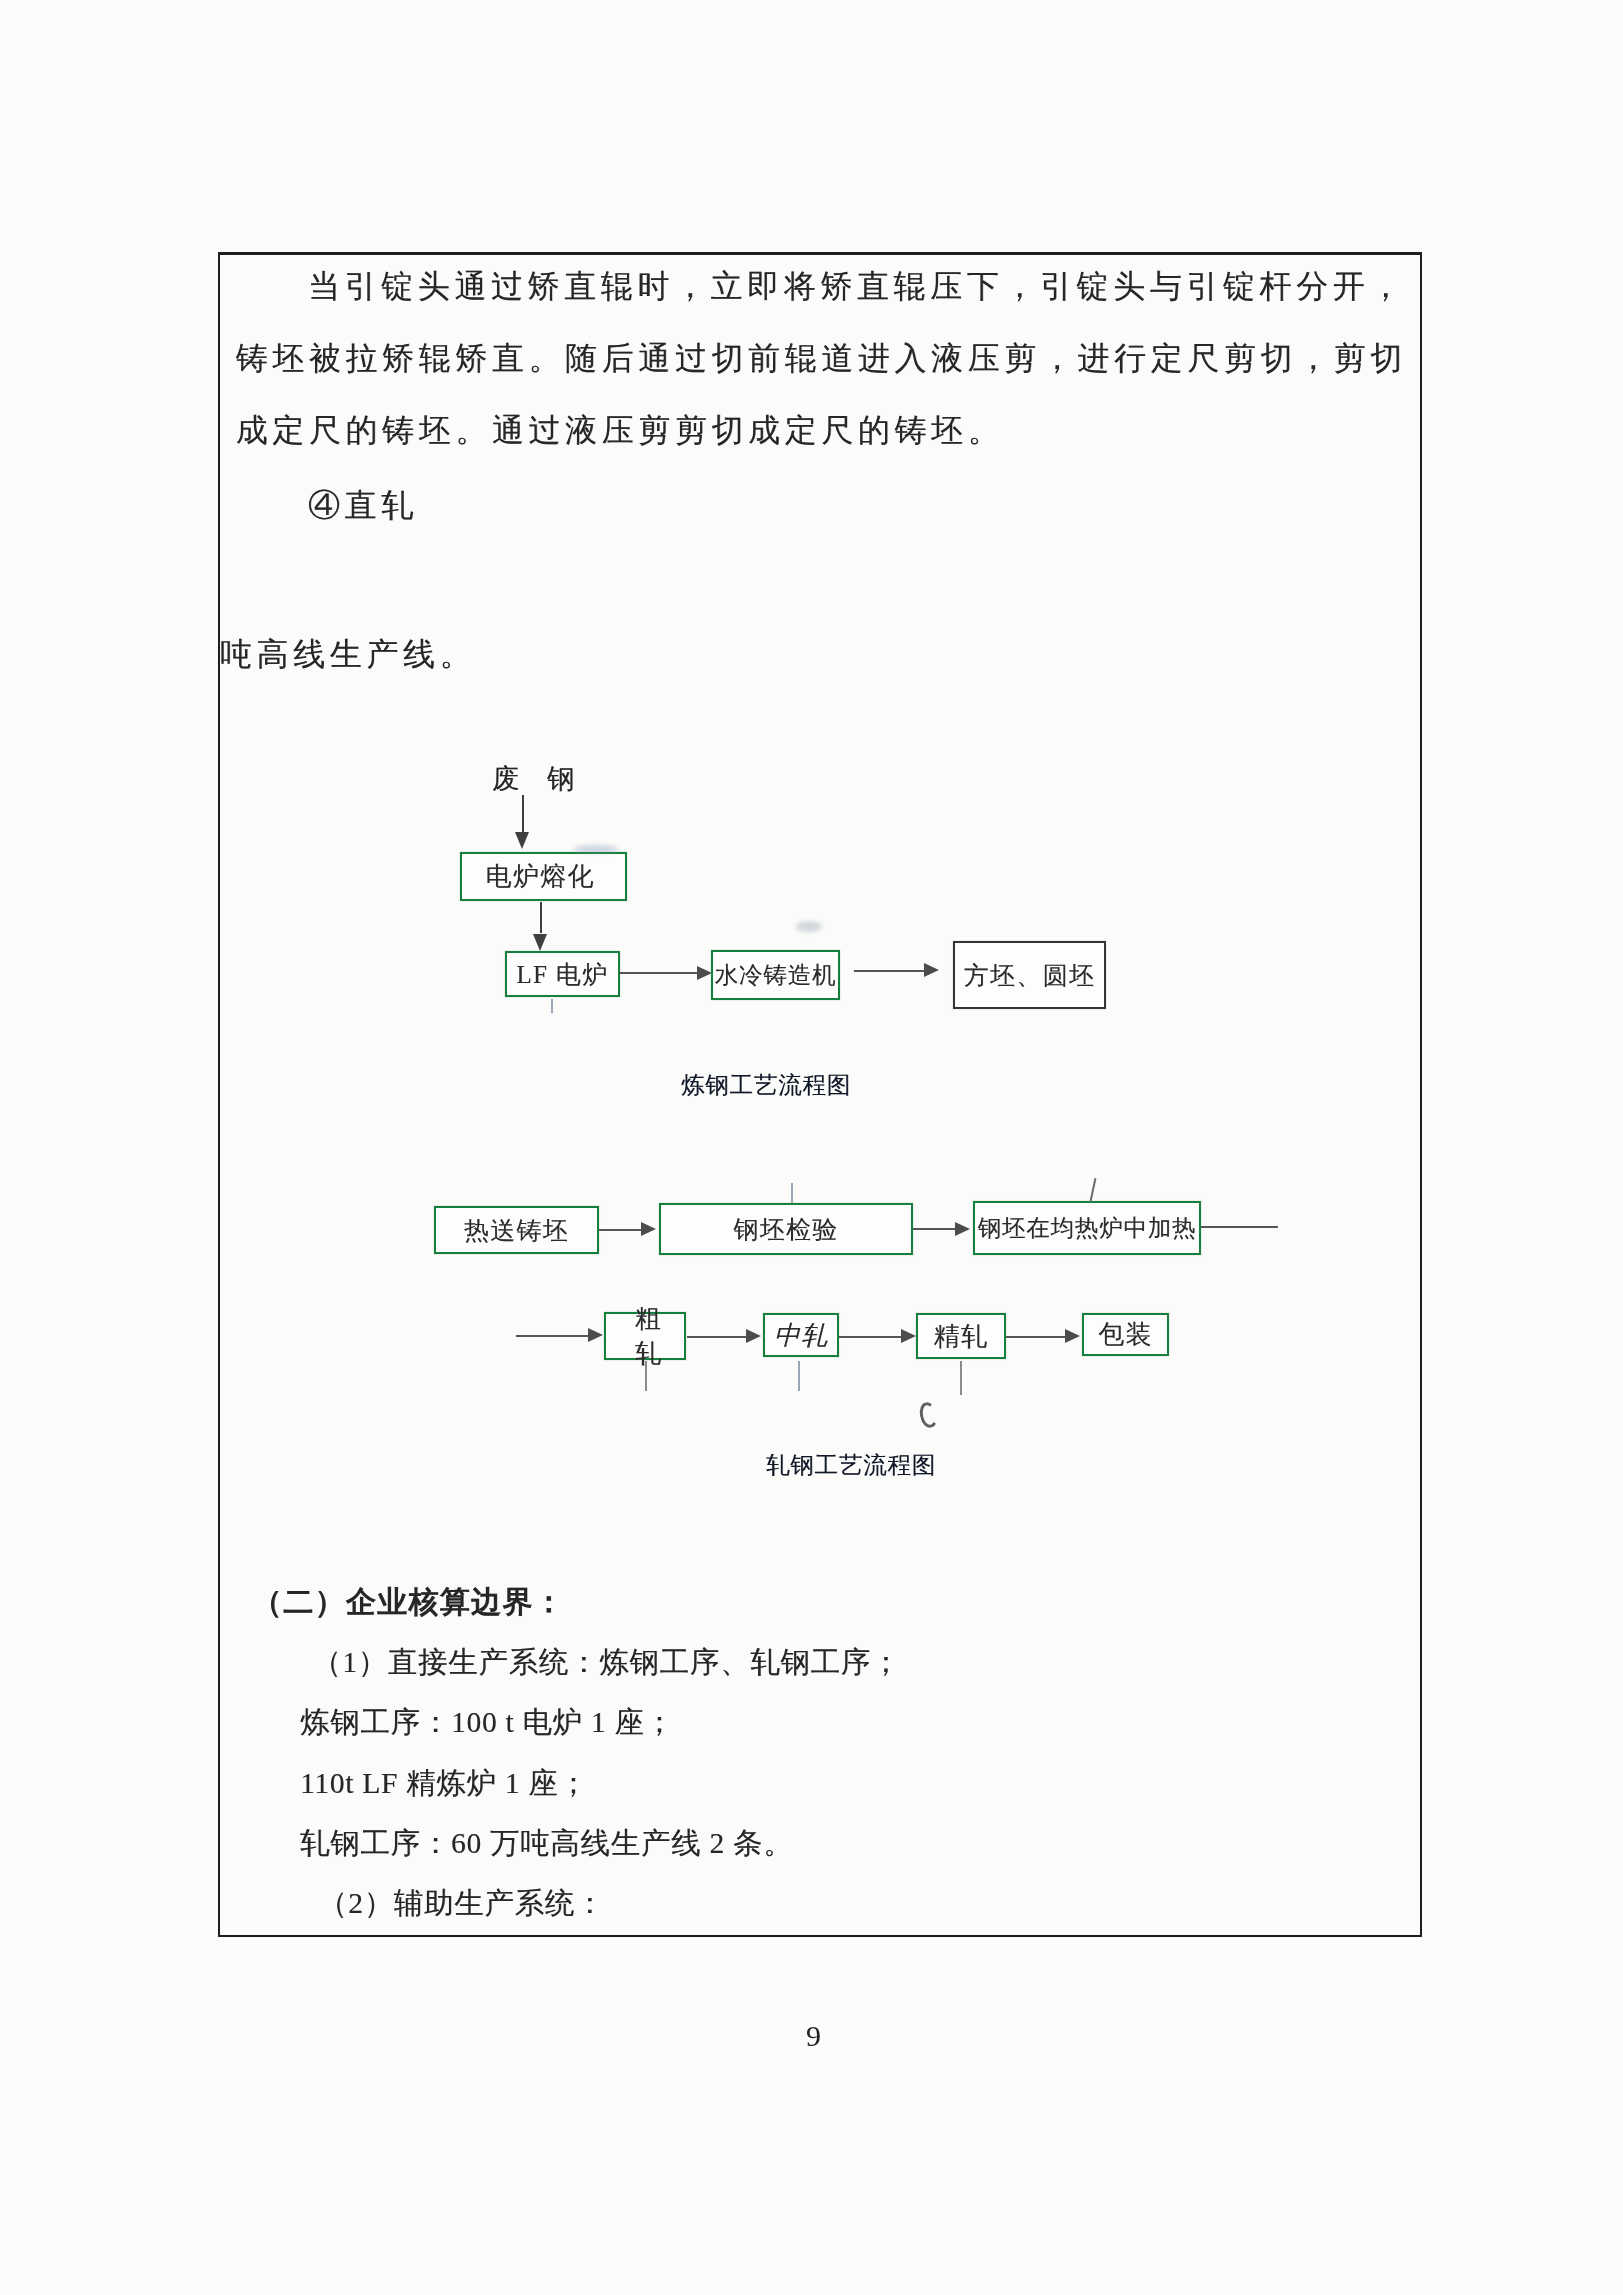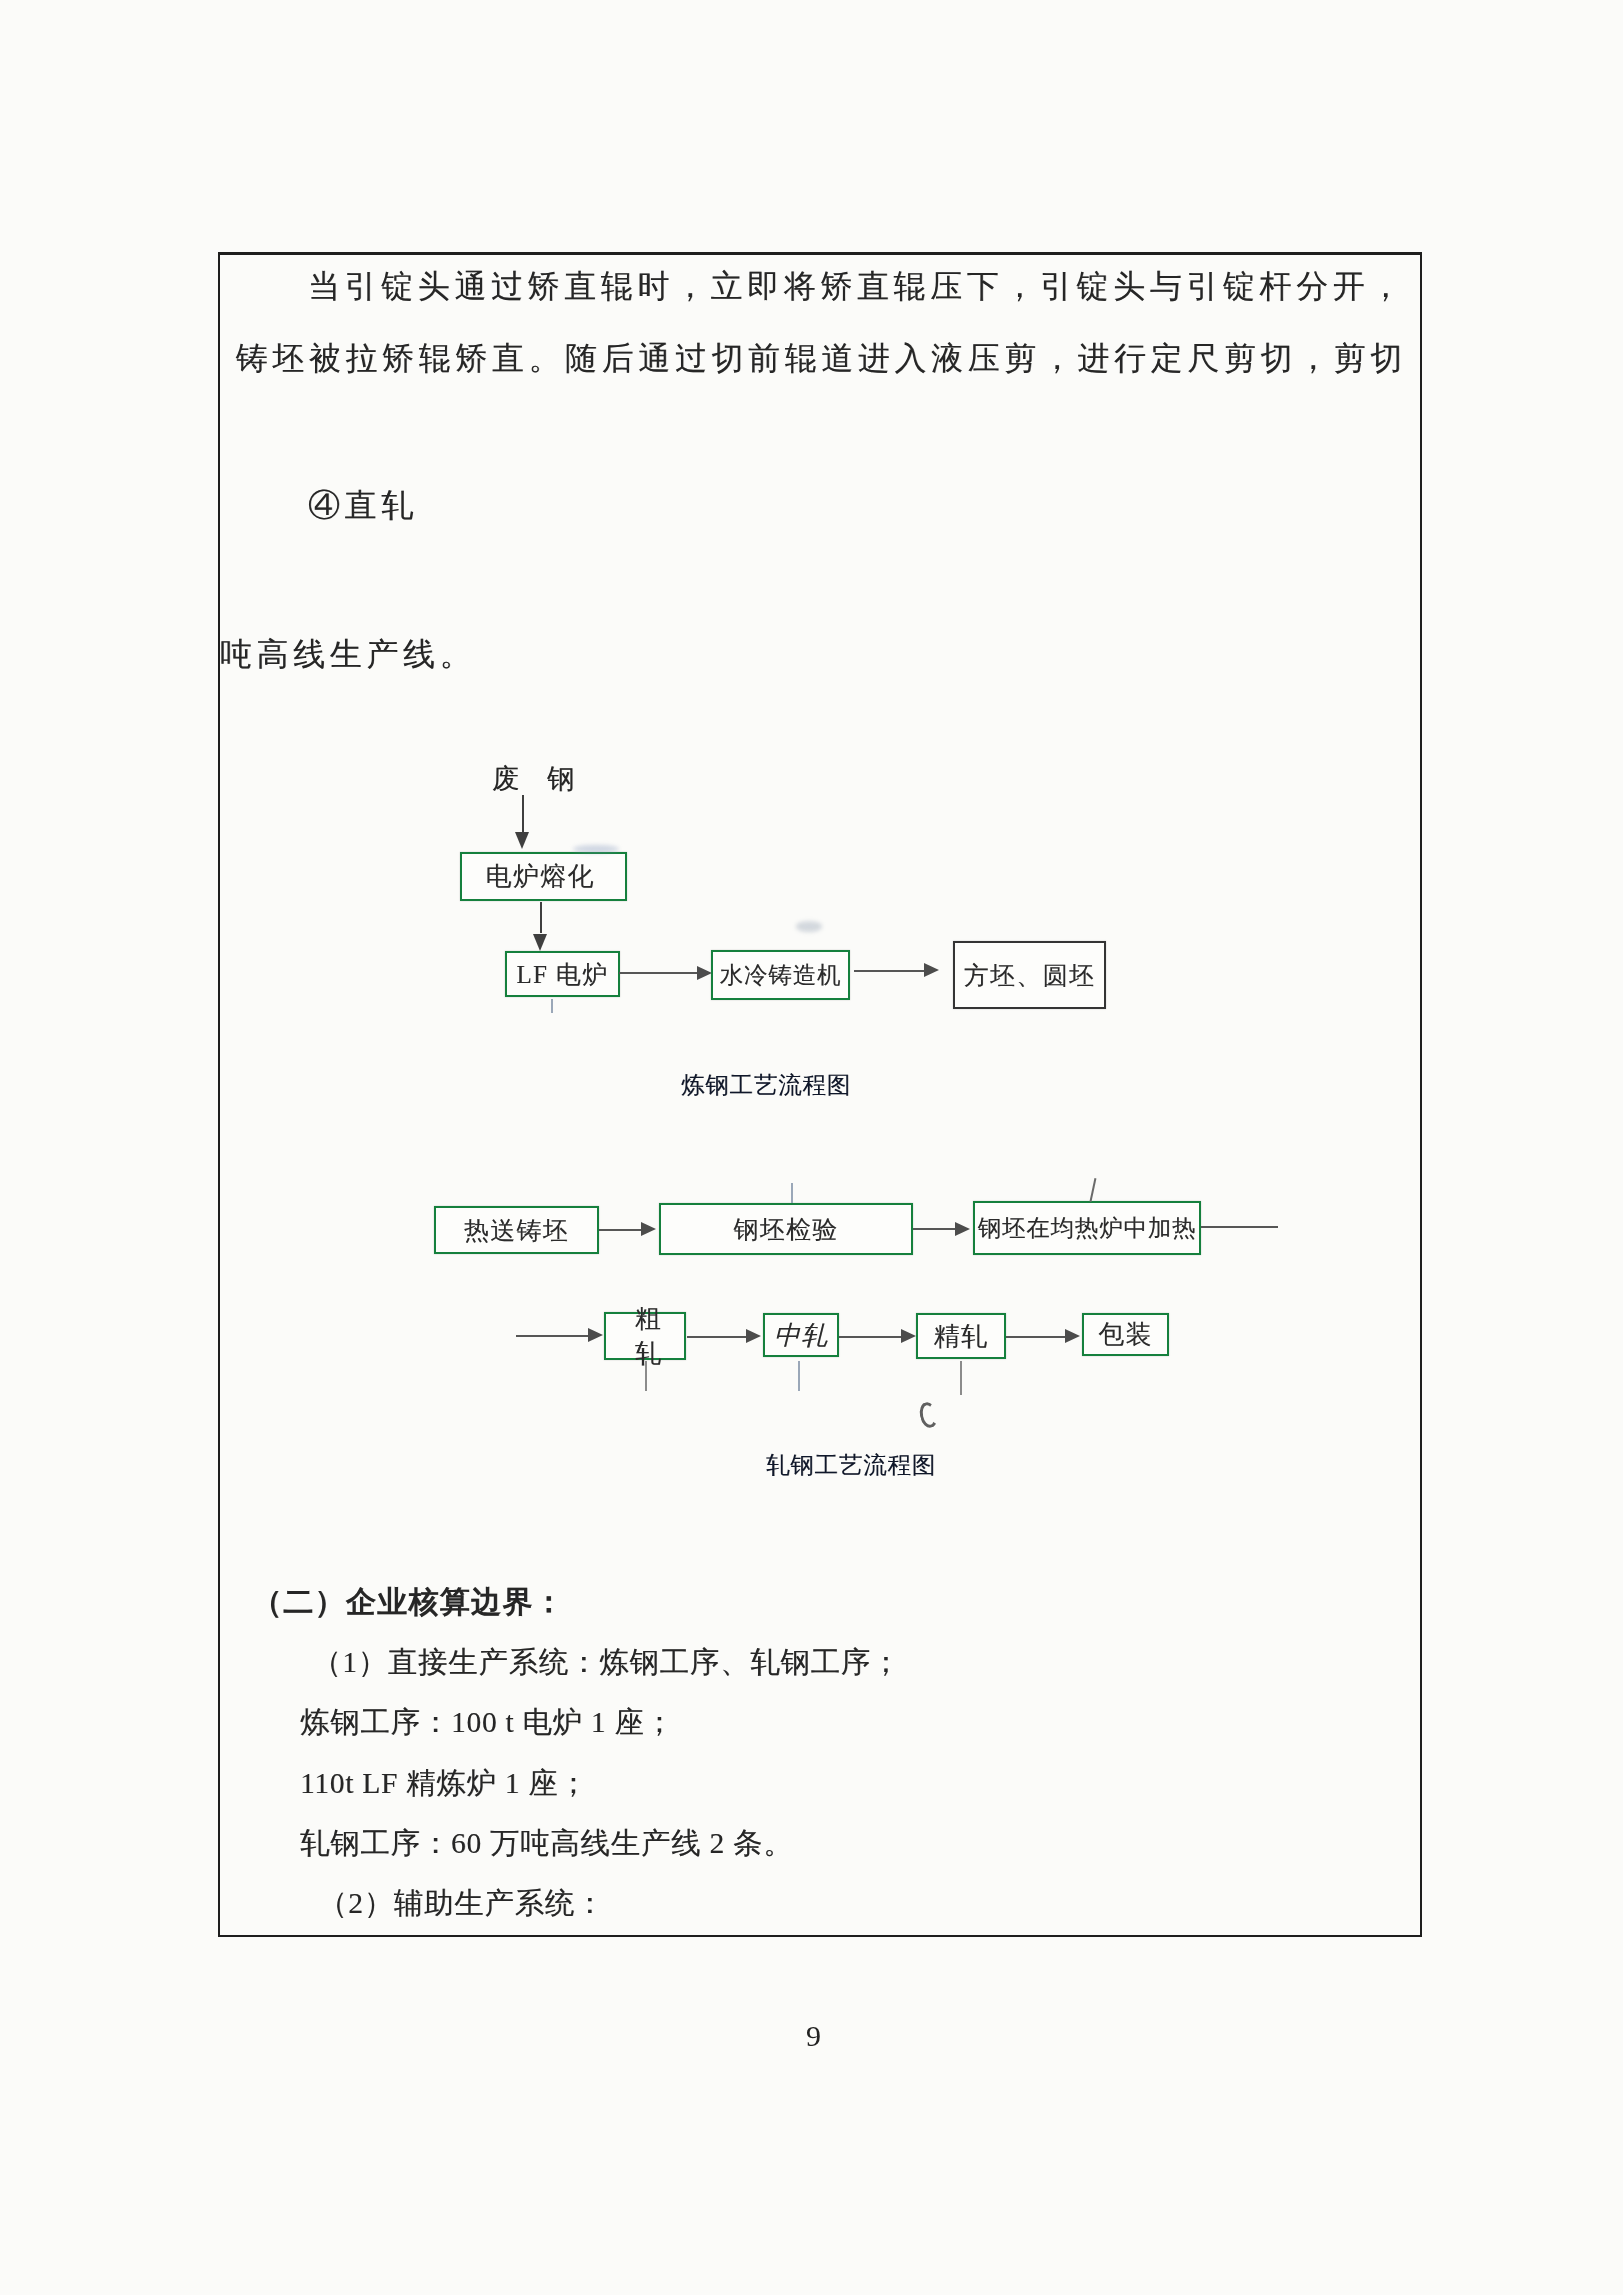--- a/index.html
+++ b/index.html
@@ -56,41 +56,42 @@
 </style>
 </head>
 <body>
 
 <div class="page">
 
   <div class="content-box">
 
     <div class="tline p-line" style="left:88px;top:13.7px;">当引锭头通过矫直辊时，立即将矫直辊压下，引锭头与引锭杆分开，</div>
     <div class="tline p-line" style="left:15.7px;top:86px;">铸坯被拉矫辊矫直。随后通过切前辊道进入液压剪，进行定尺剪切，剪切</div>
+    <div class="tline p-line" style="left:15.7px;top:158px;">成定尺的铸坯。通过液压剪剪切成定尺的铸坯。</div>
     <div class="tline p-line" style="left:88px;top:233px;">④直轧</div>
     <div class="tline p-line" style="left:0;top:382px;">吨高线生产线。</div>
 
     <div class="tline" style="left:272px;top:509px;font-size:27.5px;">废　钢</div>
 
     <div class="vline" style="left:302px;top:540px;height:38px;"></div>
     <div class="head-down" style="left:295px;top:577px;"></div>
 
     <div class="fbox left-text" style="left:240px;top:597px;width:167px;height:49px;font-size:26px;">电炉熔化</div>
     <div class="smudge" style="left:353px;top:590px;width:46px;height:7.9px;background:rgba(130,150,185,.35);"></div>
 
     <div class="vline" style="left:320px;top:647px;height:31px;"></div>
     <div class="head-down" style="left:313px;top:679px;"></div>
 
     <div class="fbox" style="left:285px;top:696px;width:115px;height:46px;">LF 电炉</div>
     <div class="tick blue" style="left:331px;top:744px;height:14.4px;"></div>
 
     <div class="hline" style="left:399px;top:717px;width:79px;"></div>
     <div class="head-right" style="left:477px;top:711px;"></div>
 
-    <div class="fbox small" style="left:491px;top:695px;width:139px;height:50px;">水冷铸造机</div>
+    <div class="fbox small" style="left:491px;top:695px;width:129px;height:50px;">水冷铸造机</div>
     <div class="smudge" style="left:576px;top:666px;width:26px;height:10.5px;background:rgba(120,135,160,.3);"></div>
 
     <div class="hline" style="left:634px;top:715px;width:71px;"></div>
     <div class="head-right" style="left:704px;top:708px;"></div>
 
     <div class="fbox thick" style="left:733px;top:686px;width:153px;height:68px;">方坯、圆坯</div>
 
     <div class="tline caption" style="left:461px;top:818px;">炼钢工艺流程图</div>
 
     <div class="fbox" style="left:214px;top:951px;width:165px;height:48px;">热送铸坯</div>

